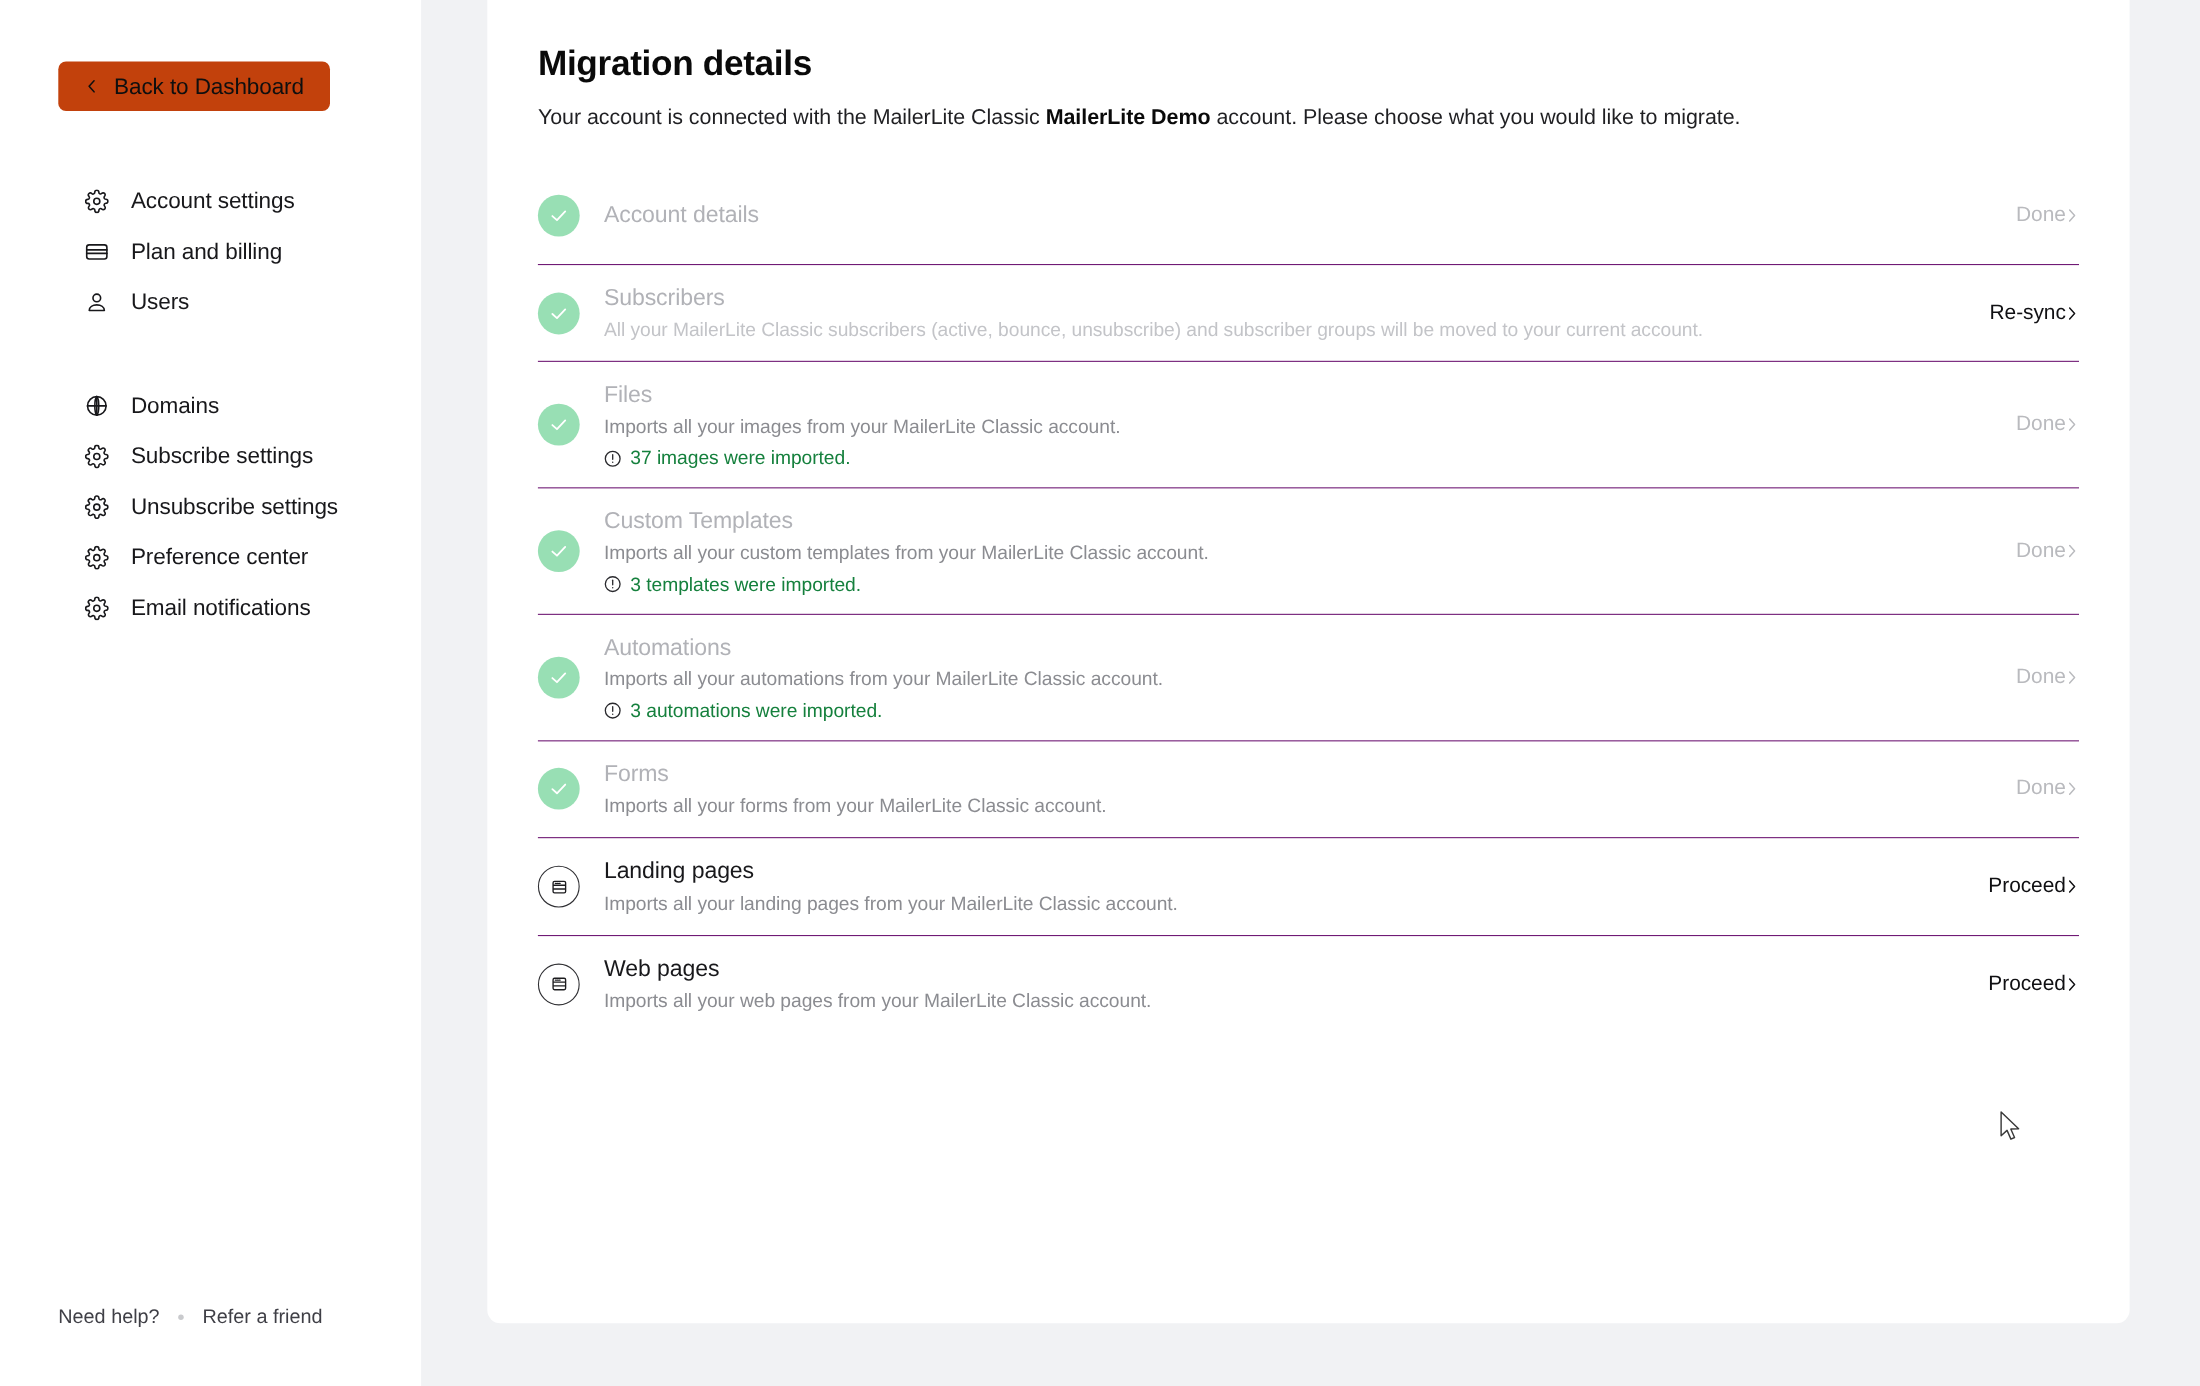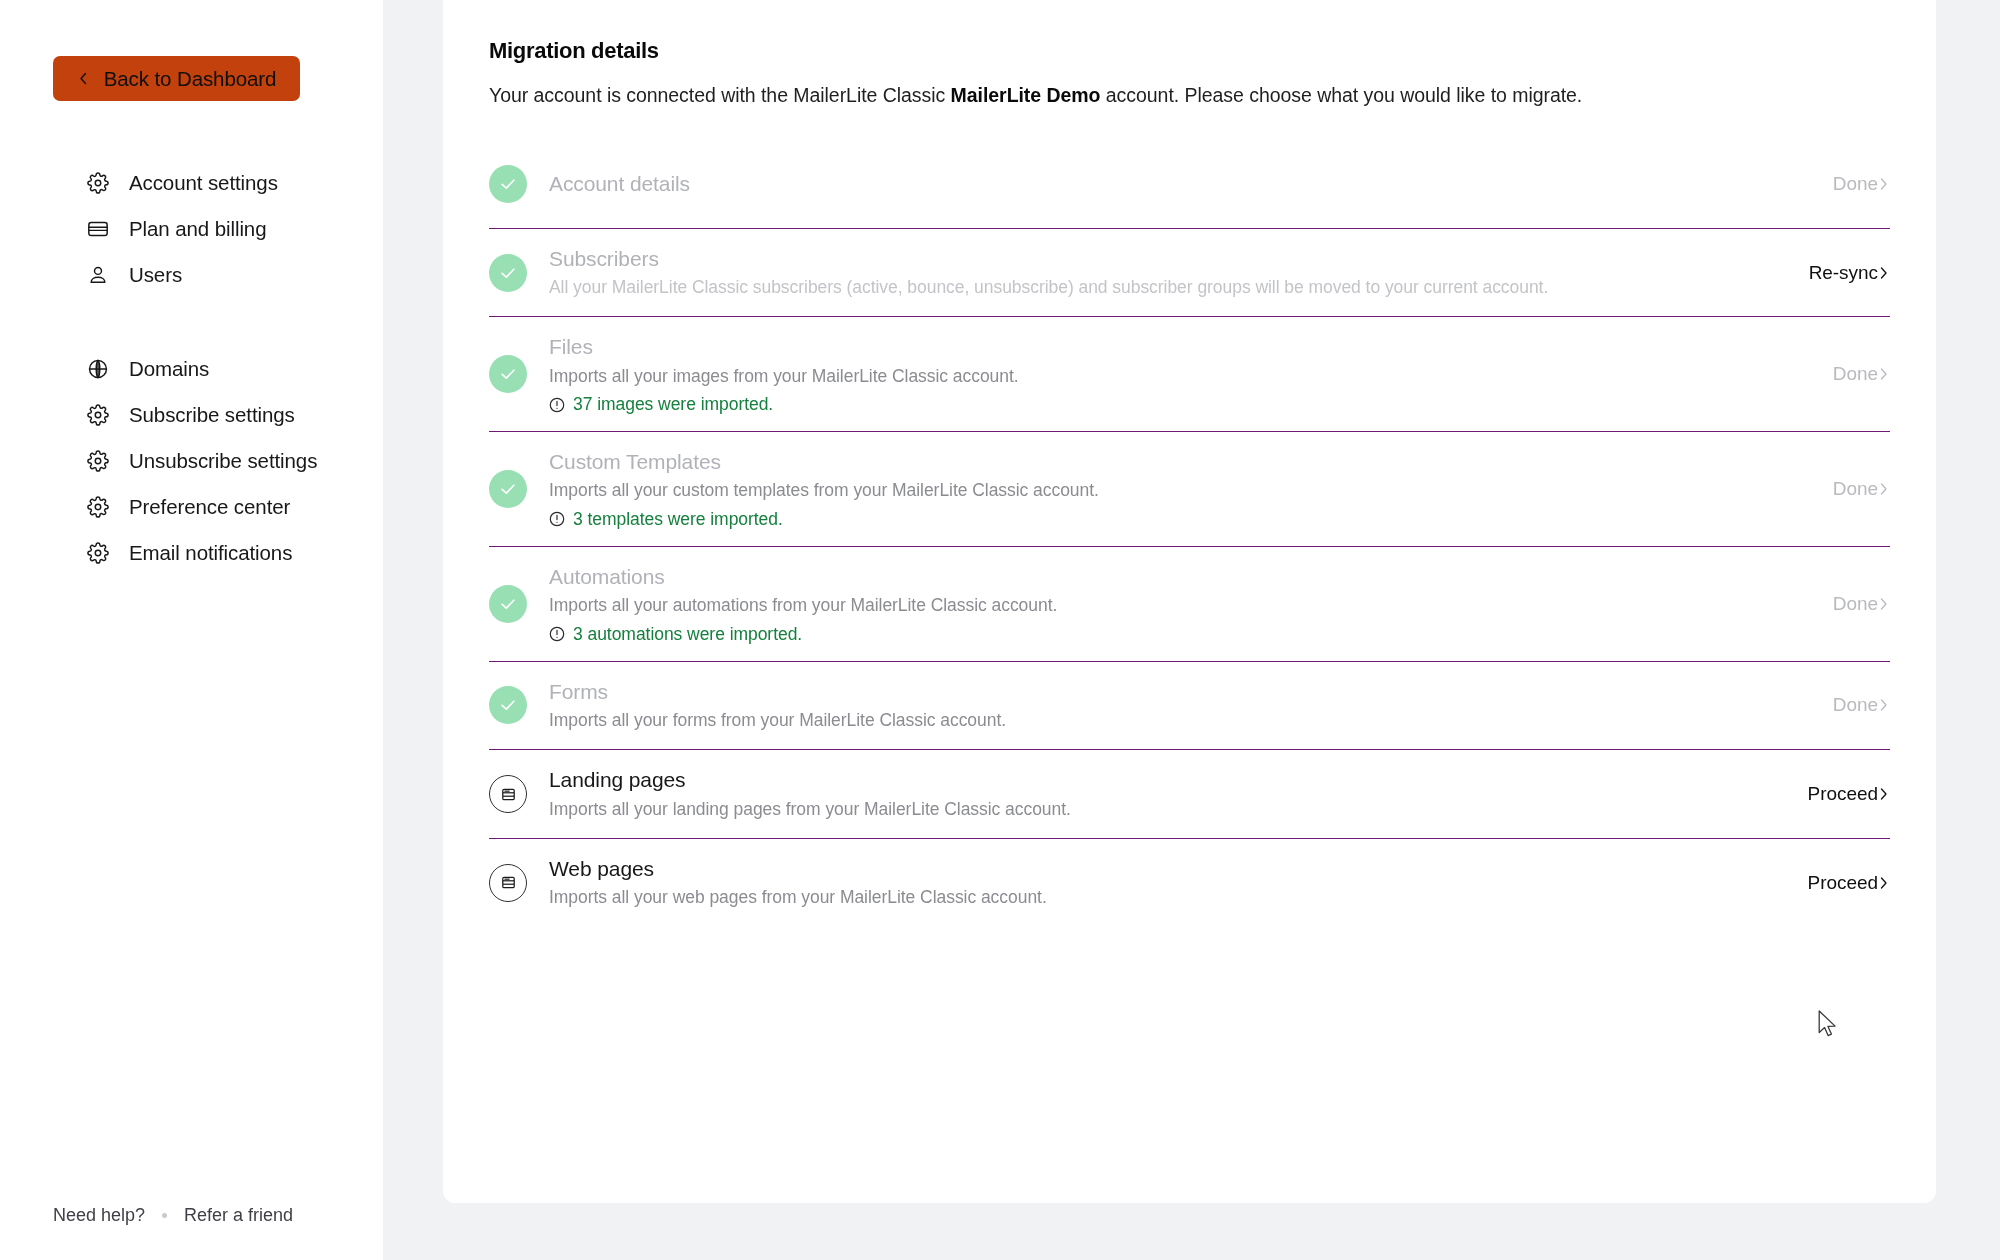--- a/index.html
+++ b/index.html
@@ -26,38 +26,38 @@
     display: flex; align-items: center; justify-content: center;
     gap: 14px;
     cursor: pointer;
   }
   .back-btn .chev { display: block; width: 13px; height: 13px; }
   .back-btn .label {
     font-size: 20.5px; color: #0f0f0f; letter-spacing: -0.1px;
     white-space: nowrap;
   }
 
-  .nav { position: absolute; left: 14px; top: 160px; width: 383px; padding-left: 20px; }
+  .nav { position: absolute; left: 4px; top: 160px; width: 383px; padding-left: 20px; }
   .nav-group { }
   .nav-item {
     display: flex; align-items: center;
     height: 46px;
     padding-left: 53px;
     gap: 20px;
     cursor: pointer;
     text-decoration: none;
   }
   .nav-item .ic { width: 22px; height: 22px; display: block; flex: 0 0 22px; }
   .nav-item .txt {
     font-size: 20.5px; color: #18181b; letter-spacing: -0.1px; white-space: nowrap;
   }
   .nav-gap { height: 48px; }
 
   .footer {
-    position: absolute; left: 53px; bottom: 34px;
+    position: absolute; left: 53px; bottom: 52px;
     display: flex; align-items: center; gap: 17px;
     font-size: 18px; color: #3f3f46;
   }
   .footer a { color: #3f3f46; text-decoration: none; cursor: pointer; white-space: nowrap; }
   .footer .dot { width: 5px; height: 5px; border-radius: 50%; background: #c9cacd; display:block; }
 
   
   .main {
     position: relative;
     flex: 1 1 auto;
@@ -68,21 +68,21 @@
     position: absolute;
     left: 60px; top: 0;
     width: 1493px;
     height: 1203px;
     background: #ffffff;
     border-radius: 0 0 12px 12px;
     padding: 0;
   }
   .card-head { padding: 38px 46px 0 46px; }
   h1.title {
-    font-size: 22px; font-weight: bold; color: #0a0a0a;
+    font-size: 32px; font-weight: bold; color: #0a0a0a;
     letter-spacing: -0.3px;
     line-height: 1.2;
   }
   .subtitle {
     margin-top: 18px;
     font-size: 19.5px; color: #1f1f22; letter-spacing: -0.05px;
     line-height: 1.4;
   }
   .subtitle b { font-weight: bold; color: #0a0a0a; }
 

